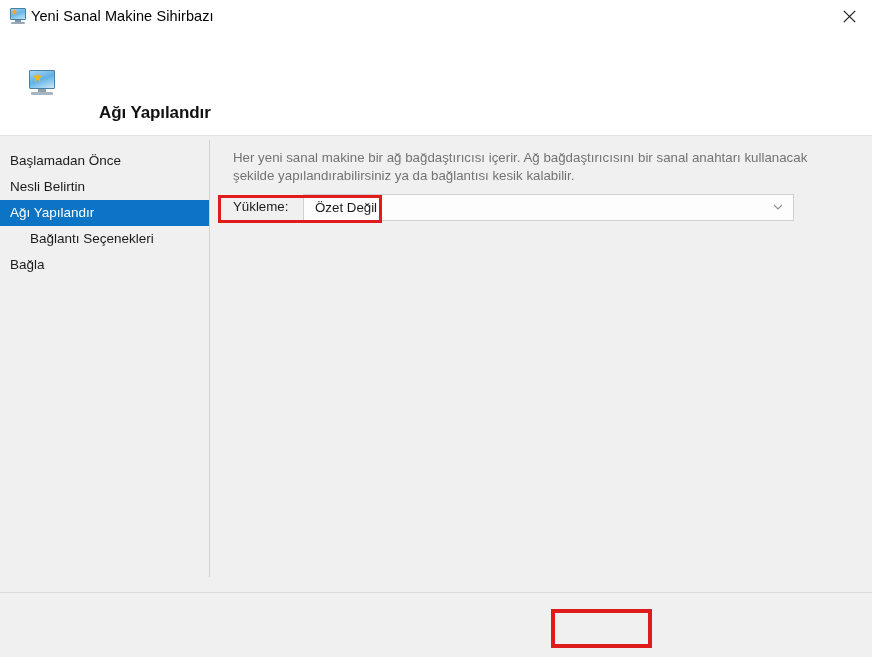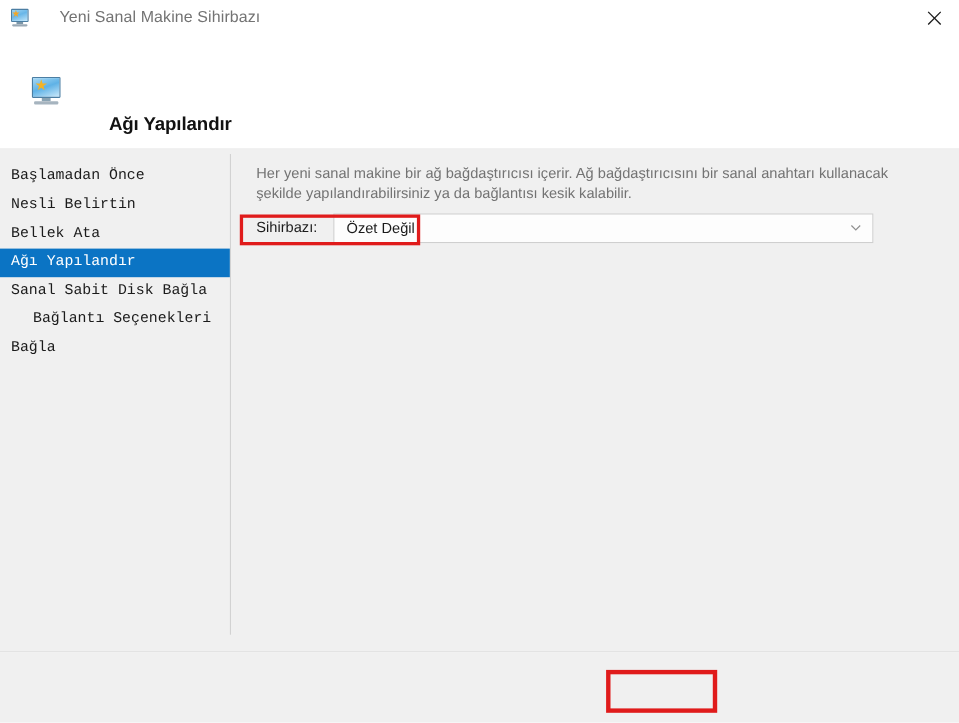--- a/index.html
+++ b/index.html
@@ -63,23 +63,23 @@
     border-radius: 1px;
   }
   .mon-star {
     position: absolute;
     left: 2px; top: 1px;
     width: 7px; height: 7px;
     background: #f5a623;
     clip-path: polygon(50% 0%,61% 35%,98% 35%,68% 57%,79% 91%,50% 70%,21% 91%,32% 57%,2% 35%,39% 35%);
   }
   #titlebar-text {
-    margin-left: 27px;
+    margin-left: 4px;
     font-size: 14.5px;
-    color: #737373;
+    color: #000000;
     letter-spacing: .1px;
     white-space: nowrap;
   }
   #close-button {
     position: absolute;
     right: 0; top: 0;
     width: 46px; height: 32px;
     display: flex;
     align-items: center;
     justify-content: center;
@@ -169,21 +169,21 @@
     font-size: 13.5px;
     color: #1b1b1b;
     white-space: nowrap;
     box-sizing: border-box;
   }
   .nav-item.indented { padding-left: 30px; }
   .nav-item.selected {
     background: #0b74c4;
     color: #ffffff;
   }
-  #nav-list { padding-top: 12px; font-family: Liberation Mono, monospace; }
+  #nav-list { padding-top: 12px; }
 
   
   #main-panel {
     position: absolute;
     left: 209px; top: 0;
     width: 663px;
     height: 456px;
   }
   #intro-text {
     position: absolute;
@@ -307,35 +307,33 @@
     </div>
     <div id="header-title">Ağı Yapılandır</div>
   </div>
 
   <div id="body-area">
 
     <div id="sidebar">
       <div id="nav-list">
         <div class="nav-item">Başlamadan Önce</div>
         <div class="nav-item">Nesli Belirtin</div>
-        <div class="nav-item">Bellek Ata</div>
         <div class="nav-item selected">Ağı Yapılandır</div>
-        <div class="nav-item">Sanal Sabit Disk Bağla</div>
         <div class="nav-item indented">Bağlantı Seçenekleri</div>
         <div class="nav-item">Bağla</div>
       </div>
     </div>
 
     <div id="sidebar-separator"></div>
 
     <div id="main-panel">
       <div id="intro-text">Her yeni sanal makine bir ağ bağdaştırıcısı içerir. Ağ bağdaştırıcısını bir sanal anahtarı kullanacak şekilde yapılandırabilirsiniz ya da bağlantısı kesik kalabilir.</div>
 
       <div id="connection-row">
-        <div id="connection-label">Sihirbazı:</div>
+        <div id="connection-label">Yükleme:</div>
         <div id="connection-combo">
           <div id="connection-value">Özet Değil</div>
           <div id="combo-chevron">
             <svg width="10" height="7" viewBox="0 0 10 7" aria-hidden="true">
               <polyline points="1,1 5,5 9,1" fill="none" stroke="#909090" stroke-width="1.1"></polyline>
             </svg>
           </div>
         </div>
       </div>
     </div>

